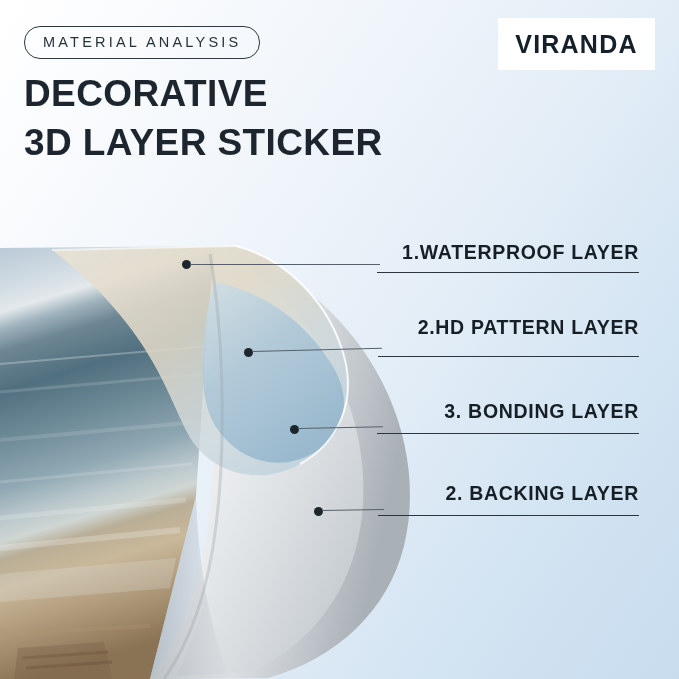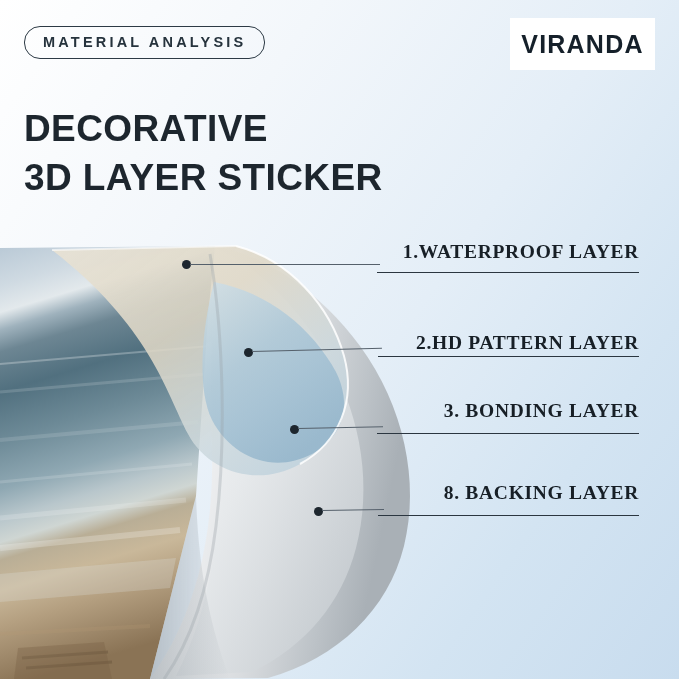--- a/index.html
+++ b/index.html
@@ -24,41 +24,40 @@
   #eyebrow {
     position: absolute;
     left: 24px;
     top: 26px;
     border: 1.5px solid #2d3a45;
     border-radius: 16px;
     padding: 7px 18px 8px 18px;
     font-size: 14.5px;
     letter-spacing: 3.2px;
     color: #26333d;
-    font-weight: 700;
+    font-weight: 400;
     white-space: nowrap;
   }
   #title-block {
     position: absolute;
     left: 24px;
     top: 70px;
     color: #1d262e;
     font-weight: bold;
     font-size: 37px;
     letter-spacing: 0.4px;
     line-height: 1.32;
-    margin-top: 35px;
   }
   .title-line { white-space: nowrap; }
 
   #brand-box {
     position: absolute;
     right: 24px;
     top: 18px;
-    width: 145px;
+    width: 157px;
     height: 52px;
     background: #ffffff;
     display: flex;
     align-items: center;
     justify-content: center;
     margin-left: 16px;
   }
   #brand-text {
     font-size: 25px;
     font-weight: bold;
@@ -80,21 +79,20 @@
   .callout {
     position: absolute;
     color: #171f26;
     font-size: 19.5px;
     font-weight: bold;
     letter-spacing: 0.7px;
     white-space: nowrap;
     text-align: right;
     right: 40px;
     padding-bottom: 5px;
-    font-family: Liberation Serif, serif;
   }
   .callout-rule {
     position: absolute;
     right: 40px;
     height: 1.4px;
     background: #2b3640;
   }
   .leader {
     position: absolute;
     height: 1.2px;
@@ -231,26 +229,26 @@
     </svg>
   </div>
 
   <div class="dot" style="left:182px; top:260px;"></div>
   <div class="leader" style="left:190px; top:264px; width:190px;"></div>
   <div class="callout" style="top:241px;">1.WATERPROOF LAYER</div>
   <div class="callout-rule" style="top:272px; width:262px;"></div>
 
   <div class="dot" style="left:244px; top:348px;"></div>
   <div class="leader" style="left:252px; top:351px; width:130px; transform:rotate(-1.4deg);"></div>
-  <div class="callout" style="top:332px;">2.HD PATTERN LAYER</div>
+  <div class="callout" style="top:316px;">2.HD PATTERN LAYER</div>
   <div class="callout-rule" style="top:356px; width:261px;"></div>
 
   <div class="dot" style="left:290px; top:425px;"></div>
   <div class="leader" style="left:298px; top:428px; width:85px; transform:rotate(-1.2deg);"></div>
   <div class="callout" style="top:400px;text-align:right;">3. BONDING LAYER</div>
   <div class="callout-rule" style="top:433px; width:262px;"></div>
 
   <div class="dot" style="left:314px; top:507px;"></div>
   <div class="leader" style="left:322px; top:510px; width:62px; transform:rotate(-1deg);"></div>
-  <div class="callout" style="top:482px;">8. BACKING LAYER</div>
+  <div class="callout" style="top:482px;">2. BACKING LAYER</div>
   <div class="callout-rule" style="top:515px; width:261px;"></div>
 
 </div>
 
 </body></html>

